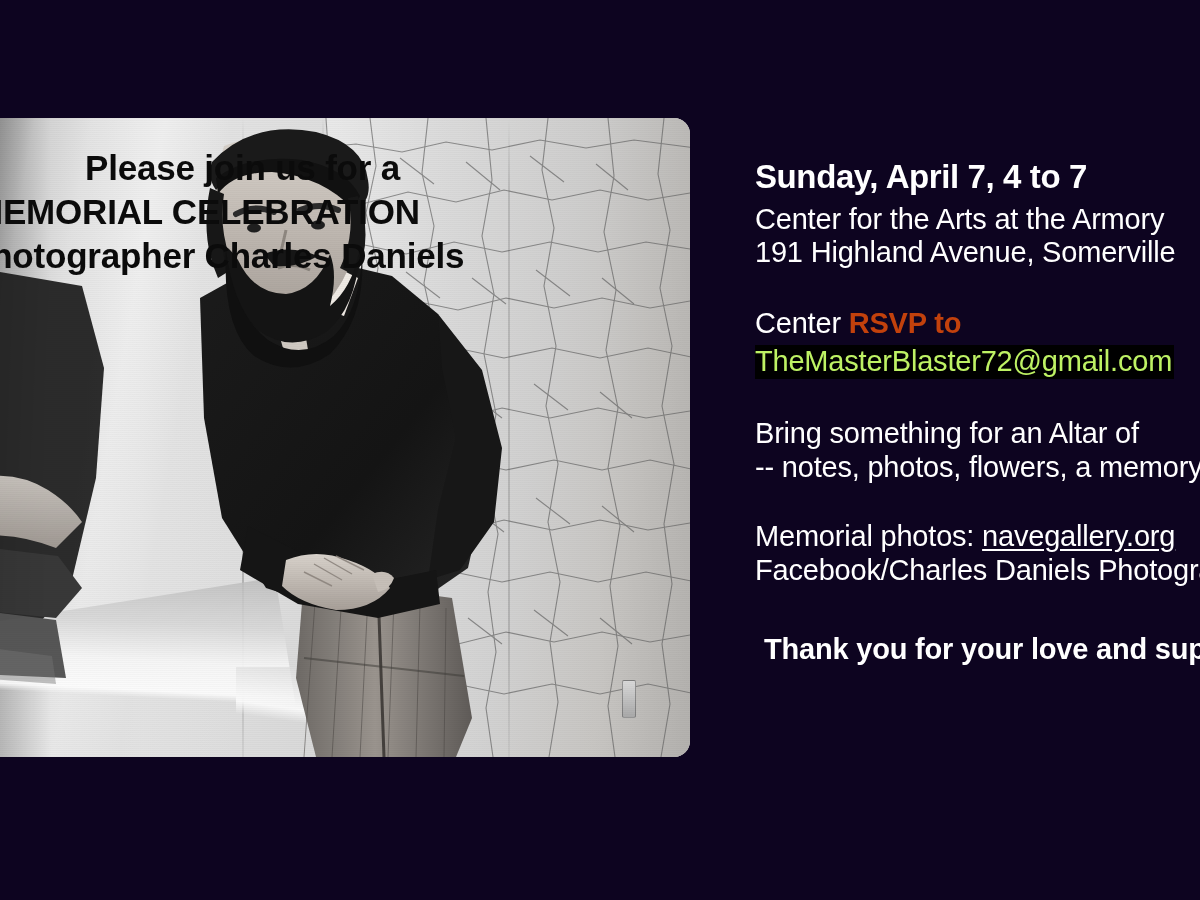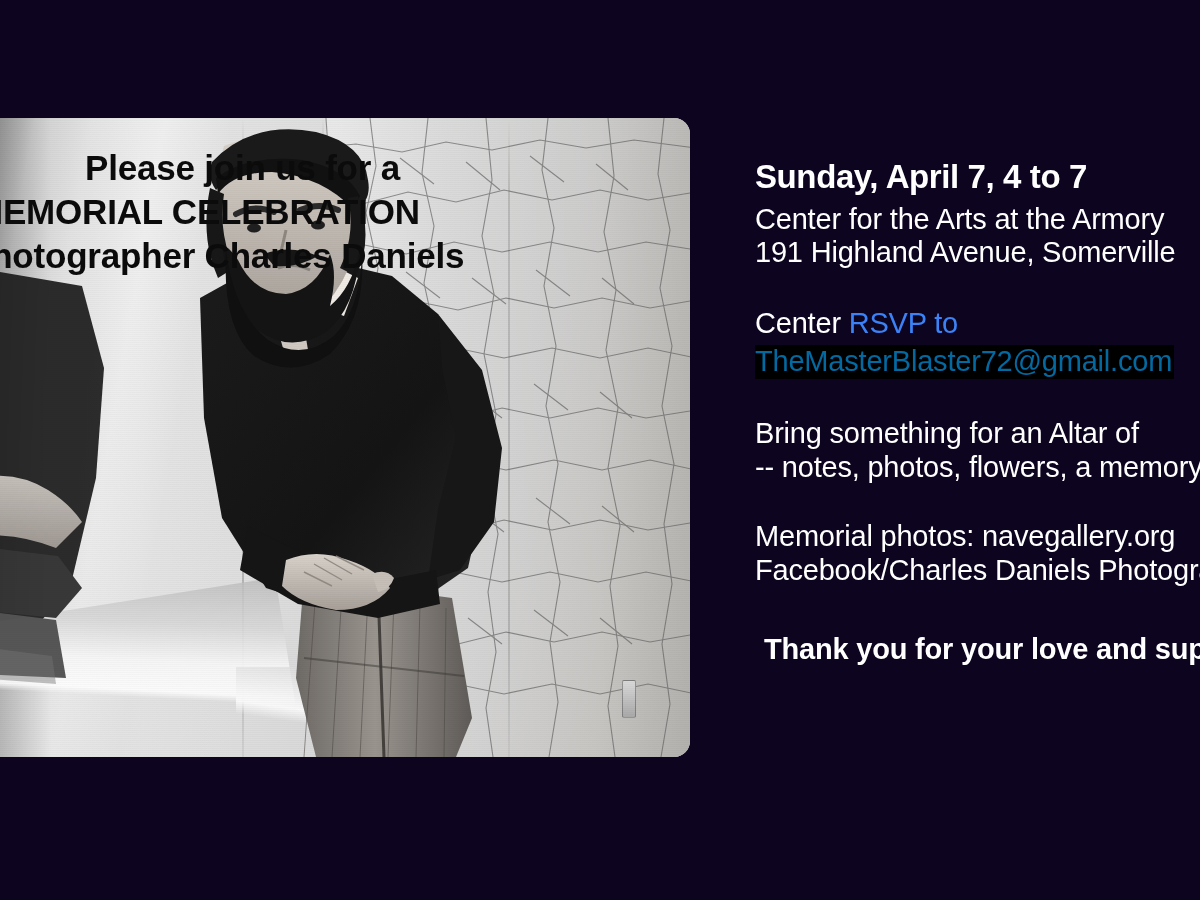--- a/index.html
+++ b/index.html
@@ -223,41 +223,42 @@
   .sub.last { margin-bottom: 0; }
 
   .blk { margin-top: 40px; }
   .blk-rsvp { margin-top: 42px; }
 
   .rsvp-line {
     font-size: 29px;
     letter-spacing: -0.2px;
     margin-bottom: 7px;
   }
-  .gold { color: #3b82f6; font-weight: normal; text-align: center; }
+  .gold { color: #c2410c; font-weight: bold; text-align: center; }
 
   .email-band {
     display: inline-block;
     background: #000000;
-    color: #0369a1;
+    color: #bef264;
     font-size: 29px;
     letter-spacing: -0.2px;
     padding: 2px 2px 3px 0;
     white-space: nowrap;
     text-align: right;
   }
 
   .body-line {
     font-size: 29px;
     letter-spacing: -0.2px;
     margin-bottom: 5px;
   }
   .body-line.last { margin-bottom: 0; }
 
   .link {
+    text-decoration: underline;
     text-underline-offset: 3px;
     color: #ffffff;
   }
 
   .thanks {
     margin-top: 50px;
     margin-left: 9px;
     font-size: 29px;
     font-weight: bold;
     letter-spacing: -0.2px;

